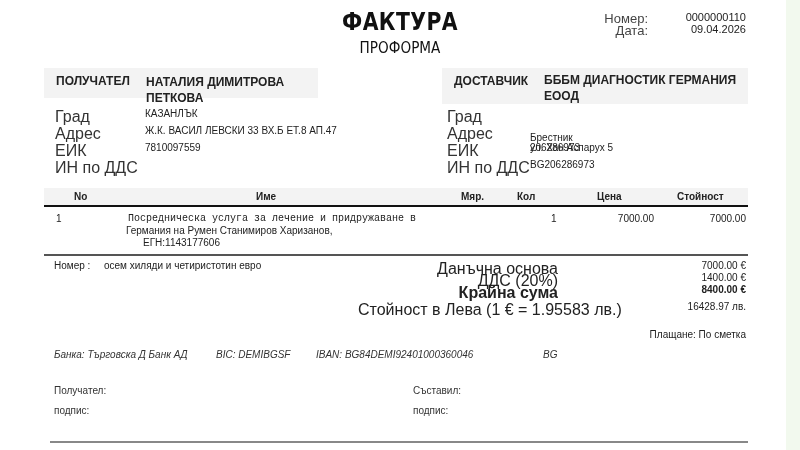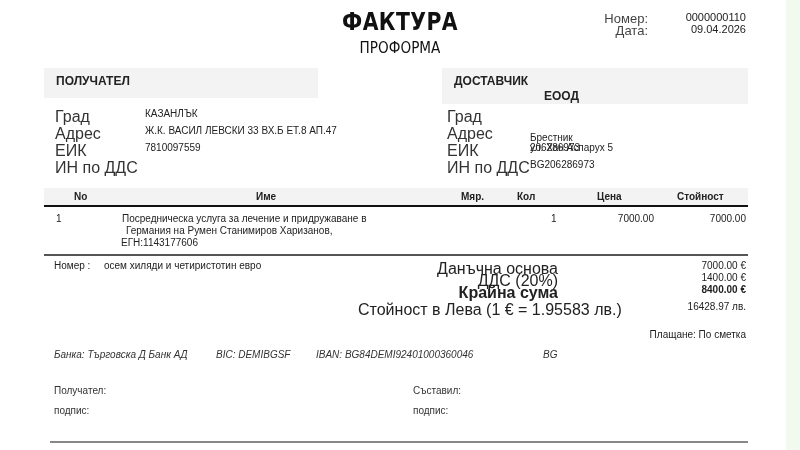--- a/index.html
+++ b/index.html
@@ -49,32 +49,34 @@
 <div class="abs title">ФАКТУРА</div>
 <div class="abs subtitle">ПРОФОРМА</div>
 
 <div class="abs meta-label" style="left:588px; top:11px;">Номер:</div>
 <div class="abs meta-val" style="left:656px; top:11px;">0000000110</div>
 <div class="abs meta-label" style="left:588px; top:23px;">Дата:</div>
 <div class="abs meta-val" style="left:656px; top:23px;">09.04.2026</div>
 
 <div class="party-head" style="left:44px; top:68px; width:274px; height:30px;">
   <span class="k">ПОЛУЧАТЕЛ</span>
+  <span class="v">НАТАЛИЯ ДИМИТРОВА ПЕТКОВА</span>
 </div>
 <div class="abs row-label" style="left:55px; top:108px;">Град</div>
 <div class="abs row-val" style="left:145px; top:108px;">КАЗАНЛЪК</div>
 <div class="abs row-label" style="left:55px; top:125px;">Адрес</div>
 <div class="abs row-val" style="left:145px; top:125px;">Ж.К. ВАСИЛ ЛЕВСКИ 33 ВХ.Б ЕТ.8 АП.47</div>
 <div class="abs row-label" style="left:55px; top:142px;">ЕИК</div>
 <div class="abs row-val" style="left:145px; top:142px;">7810097559</div>
 <div class="abs row-label" style="left:55px; top:159px;">ИН по ДДС</div>
 <div class="abs row-val" style="left:145px; top:159px;"></div>
 
 <div class="party-head" style="left:442px; top:68px; width:306px; height:36px;">
   <span class="k">ДОСТАВЧИК</span>
+  <span class="v" style="top:4px;">БББМ ДИАГНОСТИК ГЕРМАНИЯ</span>
   <span class="v" style="top:20px;">ЕООД</span>
 </div>
 <div class="abs row-label" style="left:447px; top:108px;">Град</div>
 <div class="abs row-val" style="left:530px; top:108px;margin-top:24px;">Брестник</div>
 <div class="abs row-label" style="left:447px; top:125px;">Адрес</div>
 <div class="abs row-val" style="left:530px; top:142px;text-align:center;">ул. Хан Аспарух 5</div>
 <div class="abs row-label" style="left:447px; top:142px;">ЕИК</div>
 <div class="abs row-val" style="left:530px; top:142px;">206286973</div>
 <div class="abs row-label" style="left:447px; top:159px;">ИН по ДДС</div>
 <div class="abs row-val" style="left:530px; top:159px;">BG206286973</div>
@@ -83,23 +85,23 @@
   <span style="left:30px;">No</span>
   <span style="left:212px;">Име</span>
   <span style="left:391px;padding-left:26px;">Мяр.</span>
   <span style="left:473px;">Кол</span>
   <span style="left:553px;">Цена</span>
   <span style="left:633px;">Стойност</span>
 </div>
 
 <div>
   <div class="abs tbl-cell" style="left:56px; top:213px;">1</div>
-  <div class="abs tbl-cell" style="left:122px; top:213px;">Посредническа услуга за лечение и придружаване в</div>
+  <div class="abs tbl-cell" style="left:128px; top:213px;font-family:Liberation Mono, monospace;">Посредническа услуга за лечение и придружаване в</div>
   <div class="abs tbl-cell" style="left:126px; top:225px;">Германия на Румен Станимиров Харизанов,</div>
-  <div class="abs tbl-cell" style="left:108px; top:237px;padding-left:13px;">ЕГН:1143177606</div>
+  <div class="abs tbl-cell" style="left:130px; top:237px;padding-left:13px;">ЕГН:1143177606</div>
   <div class="abs tbl-cell" style="left:460px; top:213px;"></div>
   <div class="abs tbl-cell" style="left:551px; top:213px;">1</div>
   <div class="abs tbl-cell" style="left:604px; top:213px; width:50px; text-align:right;">7000.00</div>
   <div class="abs tbl-cell" style="left:690px; top:213px; width:56px; text-align:right;">7000.00</div>
 </div>
 <div class="line-bottom"></div>
 
 <div class="abs tbl-cell" style="left:54px; top:260px;">Номер :</div>
 <div class="abs tbl-cell" style="left:104px; top:260px;">осем хиляди и четиристотин евро</div>
 

